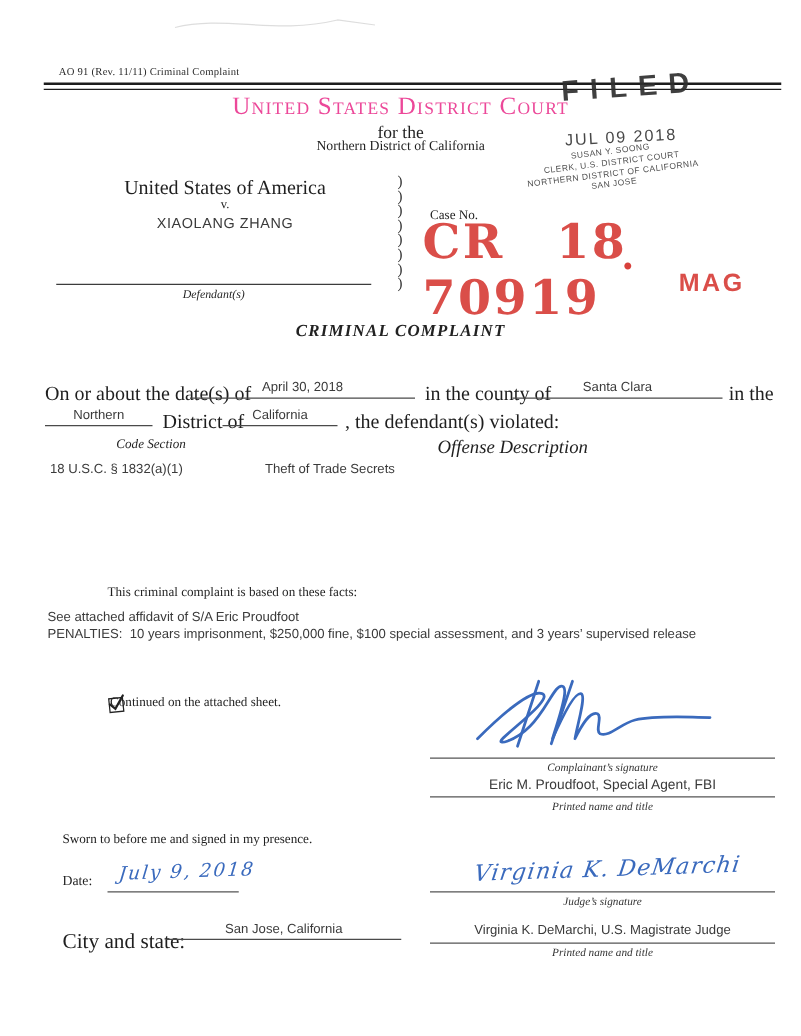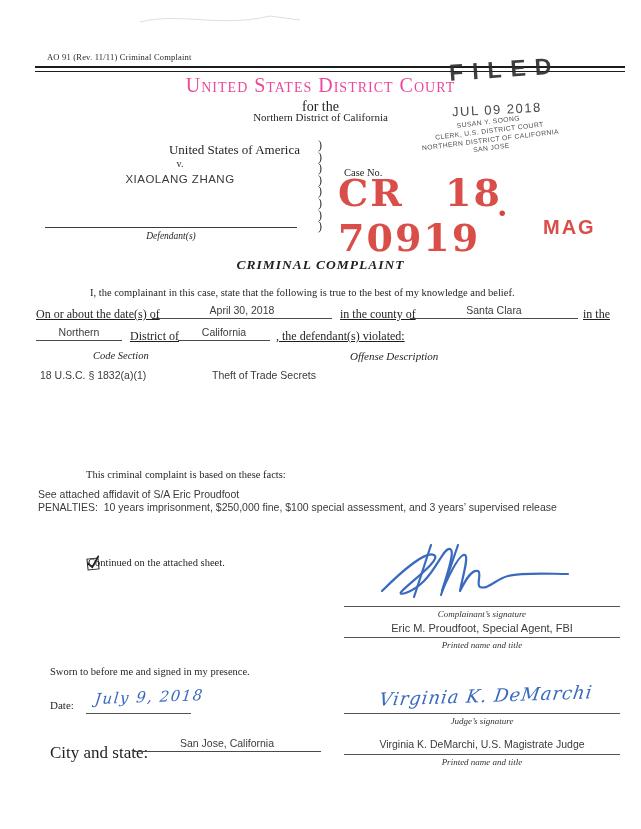--- a/index.html
+++ b/index.html
@@ -19,50 +19,50 @@
   .district-line{left:0;top:111px;width:641px;font-size:11px;}
 
   
   .stamp{color:#2f2f2f;font-family:"Liberation Sans",sans-serif;opacity:.92;}
   .filed{left:449px;top:56px;font-size:23px;font-weight:bold;letter-spacing:9px;transform:rotate(-4deg);}
   .filed-date{left:452px;top:102px;font-size:13px;letter-spacing:1.5px;transform:rotate(-3deg);color:#383838;}
   .clerk-block{left:381px;top:118px;width:218px;font-size:6.8px;line-height:1.3;letter-spacing:.4px;
                text-align:center;transform:rotate(-7deg);color:#424242;}
 
   
-  .plaintiff{left:60px;top:142px;width:240px;font-size:13px;text-align:right;}
+  .plaintiff{left:60px;top:142px;width:240px;font-size:16px;}
   .versus{left:60px;top:158px;width:240px;font-size:10px;}
   .defendant-name{left:60px;top:173px;width:240px;font-size:11.5px;letter-spacing:.5px;}
   .defendant-rule{left:45px;top:227px;width:252px;border-bottom:1px solid #3c3c3c;}
   .defendant-label{left:45px;top:231px;width:252px;font-size:9.5px;}
   .paren-col{left:318px;top:140px;display:flex;flex-direction:column;font-size:12px;line-height:11.6px;color:#333;}
   .case-no{left:344px;top:167px;font-size:10.5px;}
   .case-stamp{left:338px;top:170px;font-family:"DejaVu Serif",serif;font-weight:bold;font-size:38px;
               letter-spacing:2px;word-spacing:26px;color:#d8413c;opacity:.93;}
   .case-stamp-dot{left:497px;top:188px;font-family:"DejaVu Serif",serif;font-weight:bold;font-size:30px;color:#d8413c;}
   .case-stamp-suffix{left:543px;top:216px;font-family:"Liberation Sans",sans-serif;font-weight:bold;
                      font-size:20px;letter-spacing:2px;color:#d8413c;opacity:.93;}
 
   
   .complaint-title{left:0;top:257px;width:641px;font-size:13.5px;font-weight:bold;letter-spacing:1px;color:#222;font-style:italic;}
   .intro{left:90px;top:287px;font-size:10.5px;}
-  .fline{font-size:12px;text-decoration:underline;}
+  .fline{font-size:16px;}
   .blank{border-bottom:1px solid #4a4a4a;text-align:center;font-family:"Liberation Sans",sans-serif;
          font-size:10.5px;color:#3b3b3b;padding-bottom:2px;}
   .l1-prefix{left:36px;top:307px;}
   .blank-date{left:152px;top:304px;width:180px;}
   .l1-mid{left:340px;top:307px;}
   .blank-county{left:410px;top:304px;width:168px;}
   .l1-suffix{left:583px;top:307px;}
   .blank-district{left:36px;top:326px;width:86px;}
   .l2-mid{left:130px;top:329px;}
   .blank-state{left:178px;top:326px;width:92px;}
   .l2-suffix{left:276px;top:329px;}
   .code-header{left:93px;top:350px;font-size:10.5px;}
-  .offense-header{left:350px;top:350px;font-size:11px;}
+  .offense-header{left:350px;top:350px;font-size:15px;}
   .code-value{left:40px;top:369px;font-size:10.5px;}
   .offense-value{left:212px;top:369px;font-size:10.5px;}
   .facts-intro{left:86px;top:469px;font-size:10.5px;}
   .facts-1{left:38px;top:488px;font-size:10.5px;}
   .facts-2{left:38px;top:501px;font-size:10.5px;}
 
   
   .checkbox{left:87px;top:558px;width:10px;height:10px;border:1.6px solid #222;transform:rotate(-6deg);}
   .checkbox svg{position:absolute;left:-2px;top:-4px;}
   .continued-label{left:88px;top:557px;font-size:10.5px;}
@@ -131,21 +131,20 @@
     <span>)</span>
     <span>)</span>
   </div>
 
   <div class="abs case-no">Case No.</div>
   <div class="abs case-stamp">CR 18 70919</div>
   <div class="abs case-stamp-dot">.</div>
   <div class="abs case-stamp-suffix">MAG</div>
 
   <div class="abs complaint-title center">CRIMINAL COMPLAINT</div>
-  <div class="abs intro">I, the complainant in this case, state that the following is true to the best of my knowledge and belief.</div>
 
   <span class="abs fline l1-prefix">On or about the date(s) of</span>
   <span class="abs blank blank-date">April 30, 2018</span>
   <span class="abs fline l1-mid">in the county of</span>
   <span class="abs blank blank-county">Santa Clara</span>
   <span class="abs fline l1-suffix">in the</span>
 
   <span class="abs blank blank-district">Northern</span>
   <span class="abs fline l2-mid">District of</span>
   <span class="abs blank blank-state">California</span>

